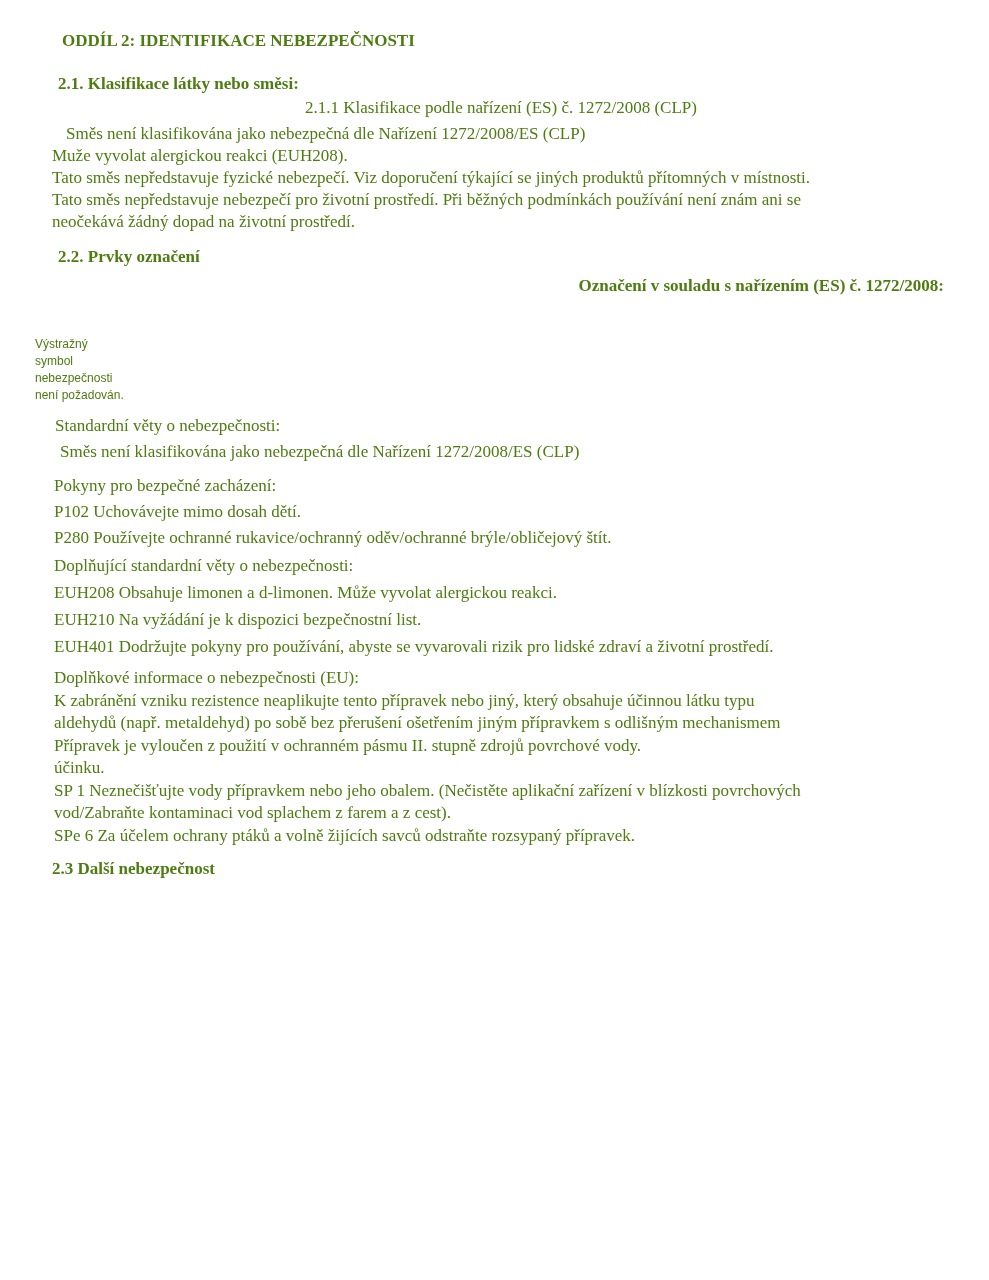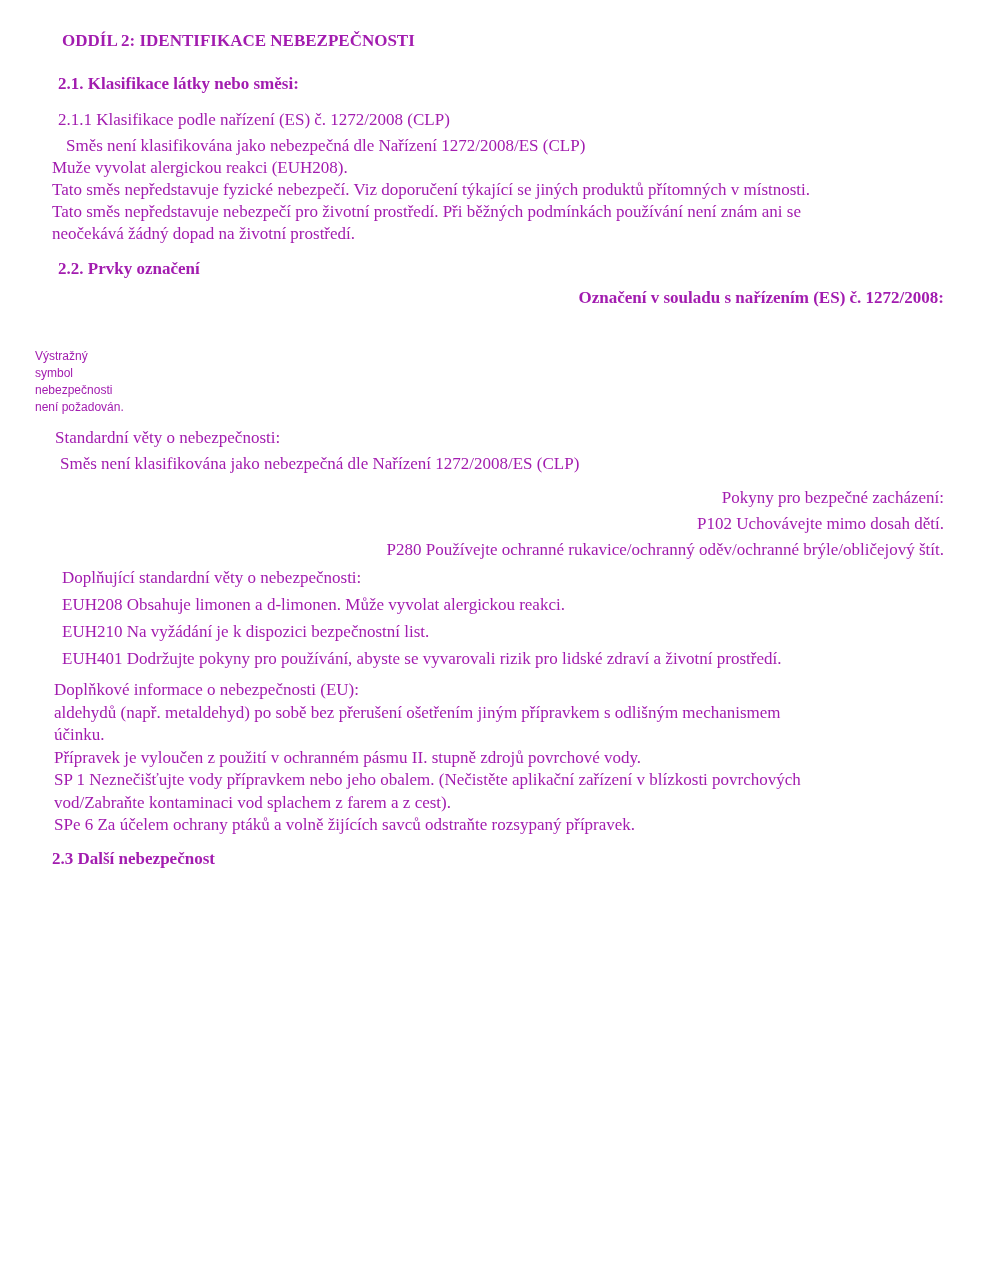--- a/index.html
+++ b/index.html
@@ -2,53 +2,53 @@
 <html><head>
 <meta charset="utf-8">
 <style>
   html, body { margin: 0; padding: 0; background: #ffffff; }
   .page {
     position: relative;
     width: 989px;
     height: 1280px;
     box-sizing: border-box;
     background: #ffffff;
-    color: #a21caf;
+    color: #4d7c0f;
     font-family: "Liberation Serif", "DejaVu Serif", serif;
     font-size: 17px;
     line-height: 22px;
     padding: 30px 45px 0 52px;
     overflow: hidden;
   }
   .ln { white-space: nowrap; }
 
   .h1          { font-weight: bold; margin-left: 10px; }
   .h2-21       { font-weight: bold; margin-top: 21px; margin-left: 6px; }
-  .line-211    { margin-top: 14px;  margin-left: 6px; }
+  .line-211    { margin-top: 2px;  margin-left: 6px; text-align: center; }
   .line-smes   { margin-top: 4px;  margin-left: 14px; }
   .blk-hazard  { }
   .h2-22       { font-weight: bold; margin-top: 13px; margin-left: 6px; }
   .h3-label    { font-weight: bold; margin-top: 7px;  margin-left: 6px; text-align: right; }
 
   .pictogram-note {
     margin-top: 39px;
     margin-left: -17px;
     width: 132px;
     font-family: "Liberation Sans", "DejaVu Sans", sans-serif;
     font-size: 12px;
     line-height: 17px;
   }
 
   .std-label   { margin-top: 11px; margin-left: 3px; }
   .std-value   { margin-top: 4px;  margin-left: 8px; }
 
-  .blk-prec    { margin-top: 12px; margin-left: 2px; text-align: right; }
+  .blk-prec    { margin-top: 12px; margin-left: 2px; }
   .blk-prec .ln + .ln, .blk-prec .blk-lines .ln { margin-top: 4px; }
 
-  .blk-supp    { margin-top: 6px; margin-left: 10px; }
+  .blk-supp    { margin-top: 6px; margin-left: 2px; }
   .blk-supp .ln + .ln, .blk-supp .blk-lines .ln { margin-top: 5px; }
 
   .blk-add     { margin-top: 9px; margin-left: 2px; line-height: 22.5px; }
 
   .h2-23       { font-weight: bold; margin-top: 11px; }
 </style>
 </head>
 <body>
 
 <div class="page">
@@ -95,23 +95,24 @@
     <div class="ln">Doplňující standardní věty o nebezpečnosti:</div>
     <div class="blk-lines">
       <div class="ln">EUH208 Obsahuje limonen a d-limonen. Může vyvolat alergickou reakci.</div>
       <div class="ln">EUH210 Na vyžádání je k dispozici bezpečnostní list.</div>
       <div class="ln">EUH401 Dodržujte pokyny pro používání, abyste se vyvarovali rizik pro lidské zdraví a životní prostředí.</div>
     </div>
   </div>
 
   <div class="blk-add">
     <div class="ln">Doplňkové informace o nebezpečnosti (EU):</div>
+    <div class="ln">K zabránění vzniku rezistence neaplikujte tento přípravek nebo jiný, který obsahuje účinnou látku typu</div>
     <div class="ln">aldehydů (např. metaldehyd) po sobě bez přerušení ošetřením jiným přípravkem s odlišným mechanismem</div>
+    <div class="ln">Přípravek je vyloučen z použití v ochranném pásmu II. stupně zdrojů povrchové vody.</div>
     <div class="ln">účinku.</div>
-    <div class="ln">Přípravek je vyloučen z použití v ochranném pásmu II. stupně zdrojů povrchové vody.</div>
     <div class="ln">SP 1 Neznečišťujte vody přípravkem nebo jeho obalem. (Nečistěte aplikační zařízení v blízkosti povrchových</div>
     <div class="ln">vod/Zabraňte kontaminaci vod splachem z farem a z cest).</div>
     <div class="ln">SPe 6 Za účelem ochrany ptáků a volně žijících savců odstraňte rozsypaný přípravek.</div>
   </div>
 
   <div class="h2-23 ln">2.3 Další nebezpečnost</div>
 
 </div>
 
 </body></html>

